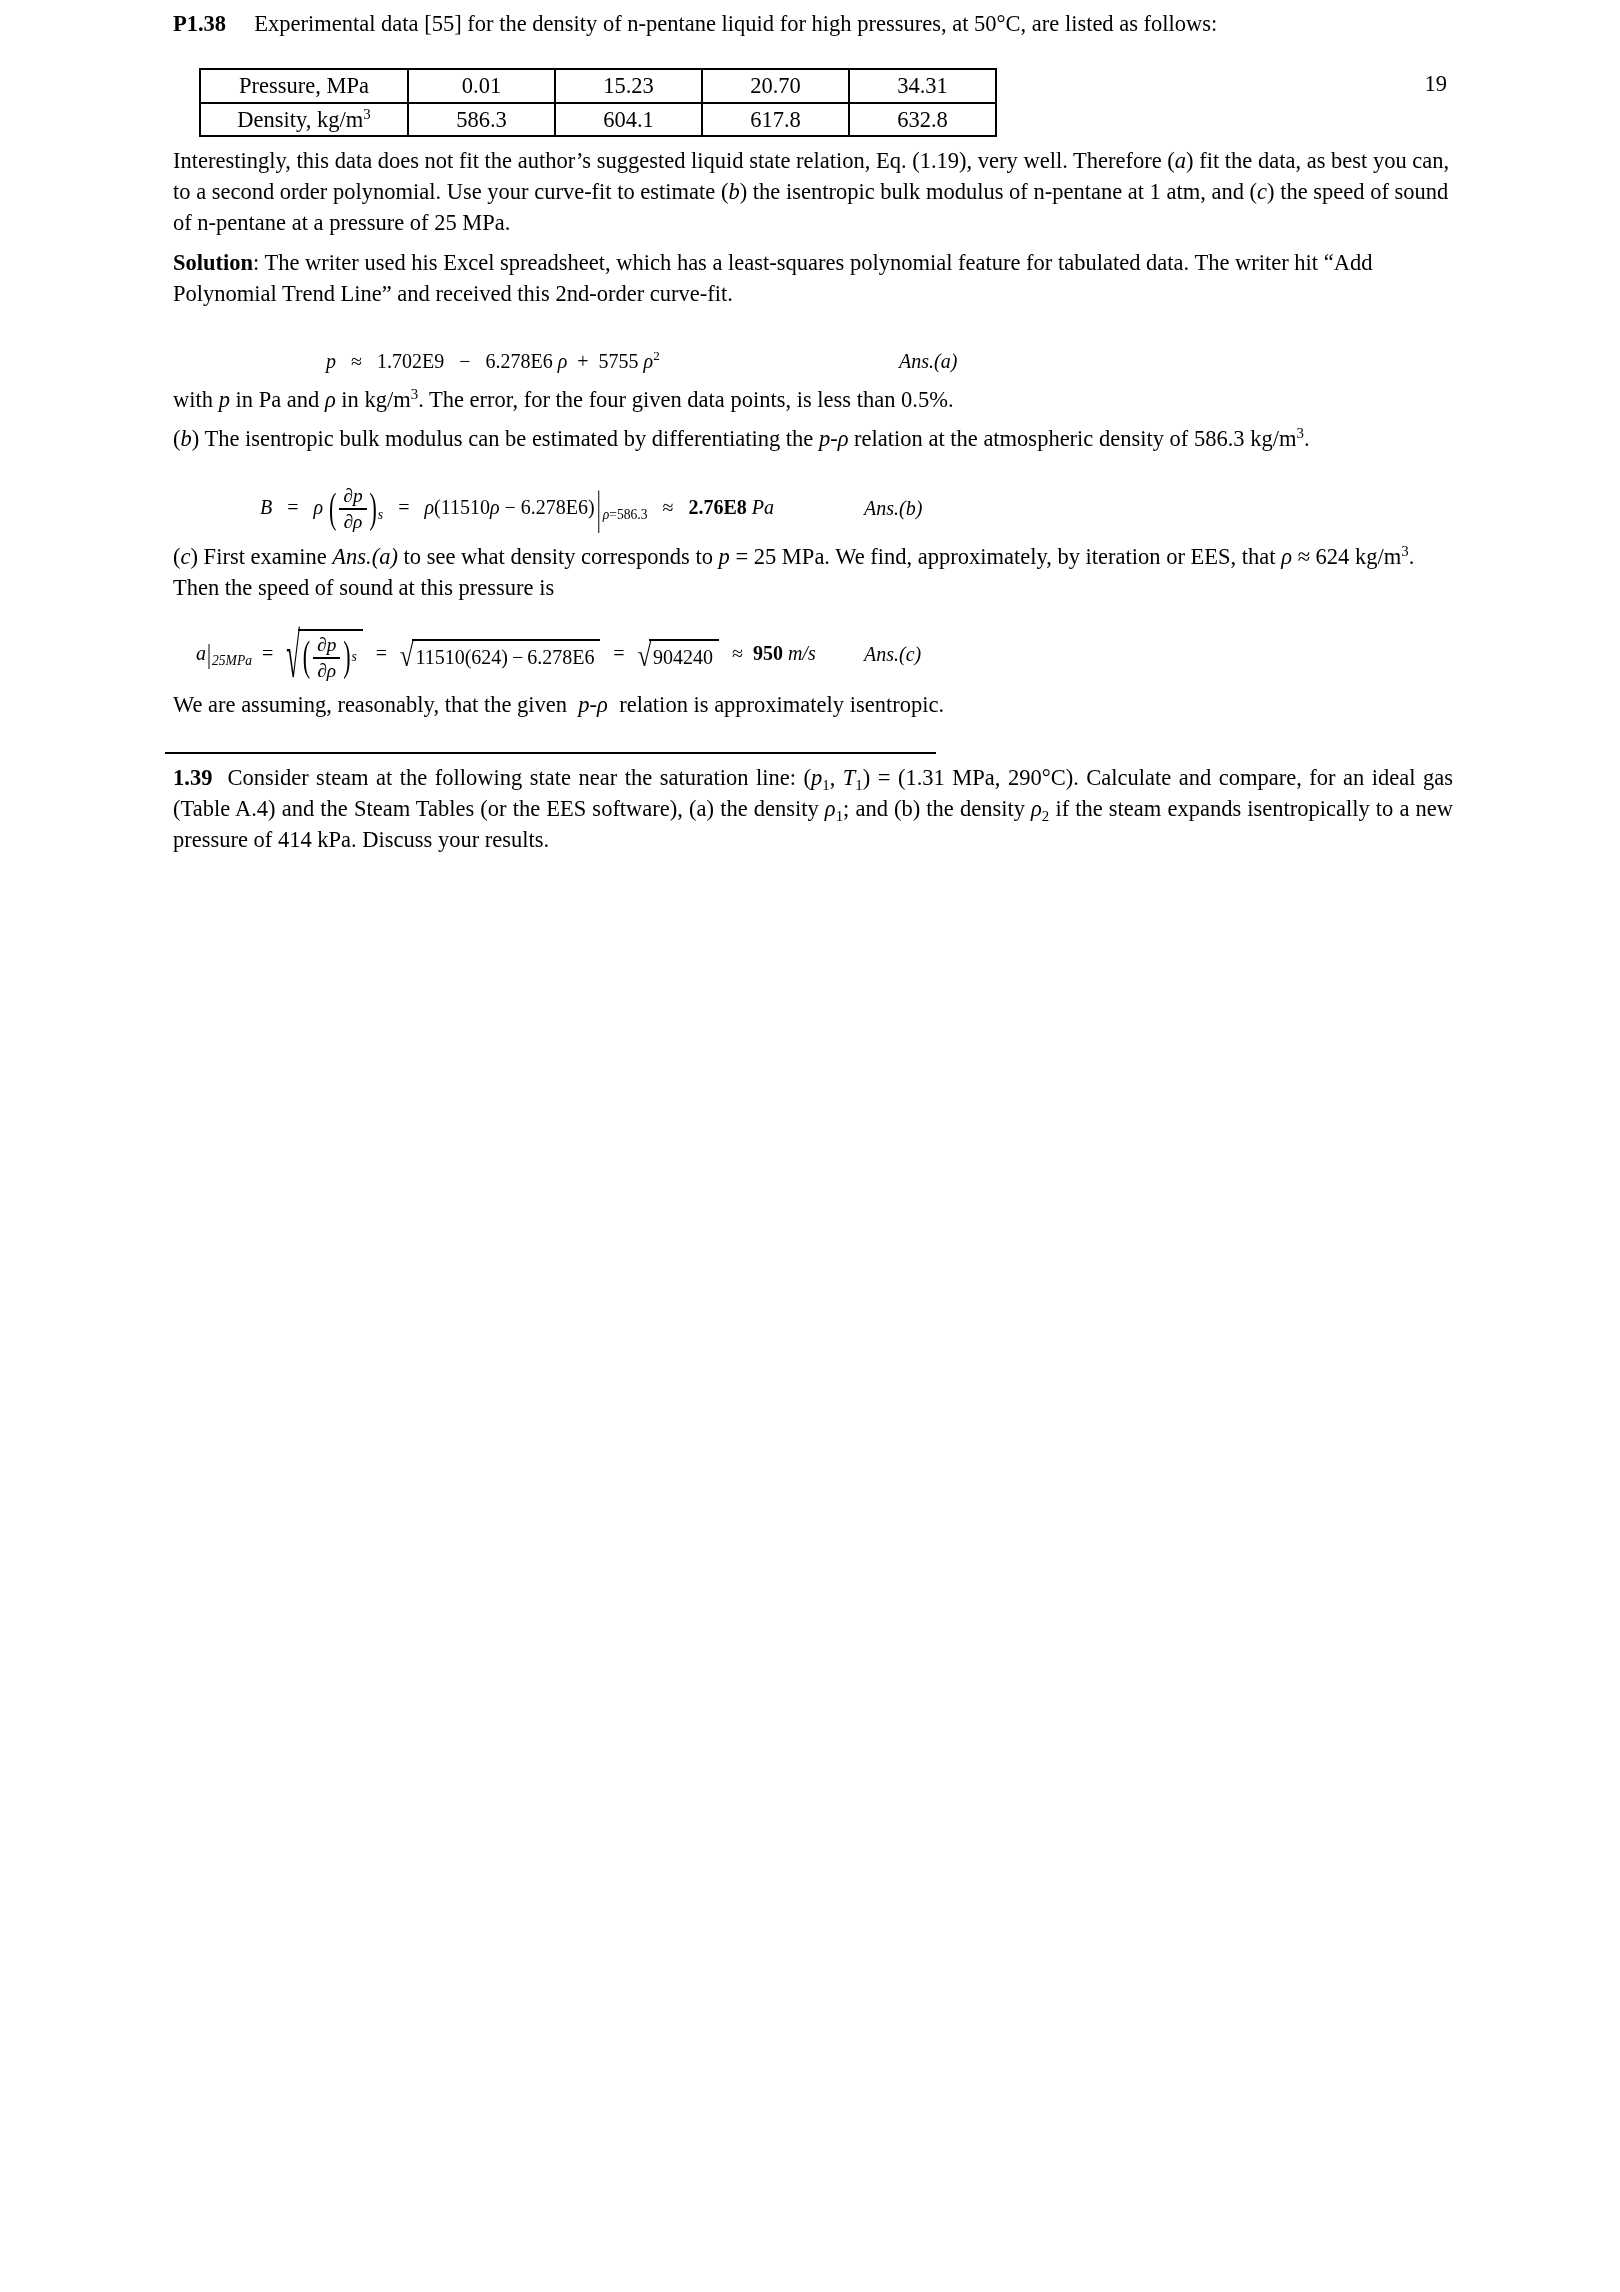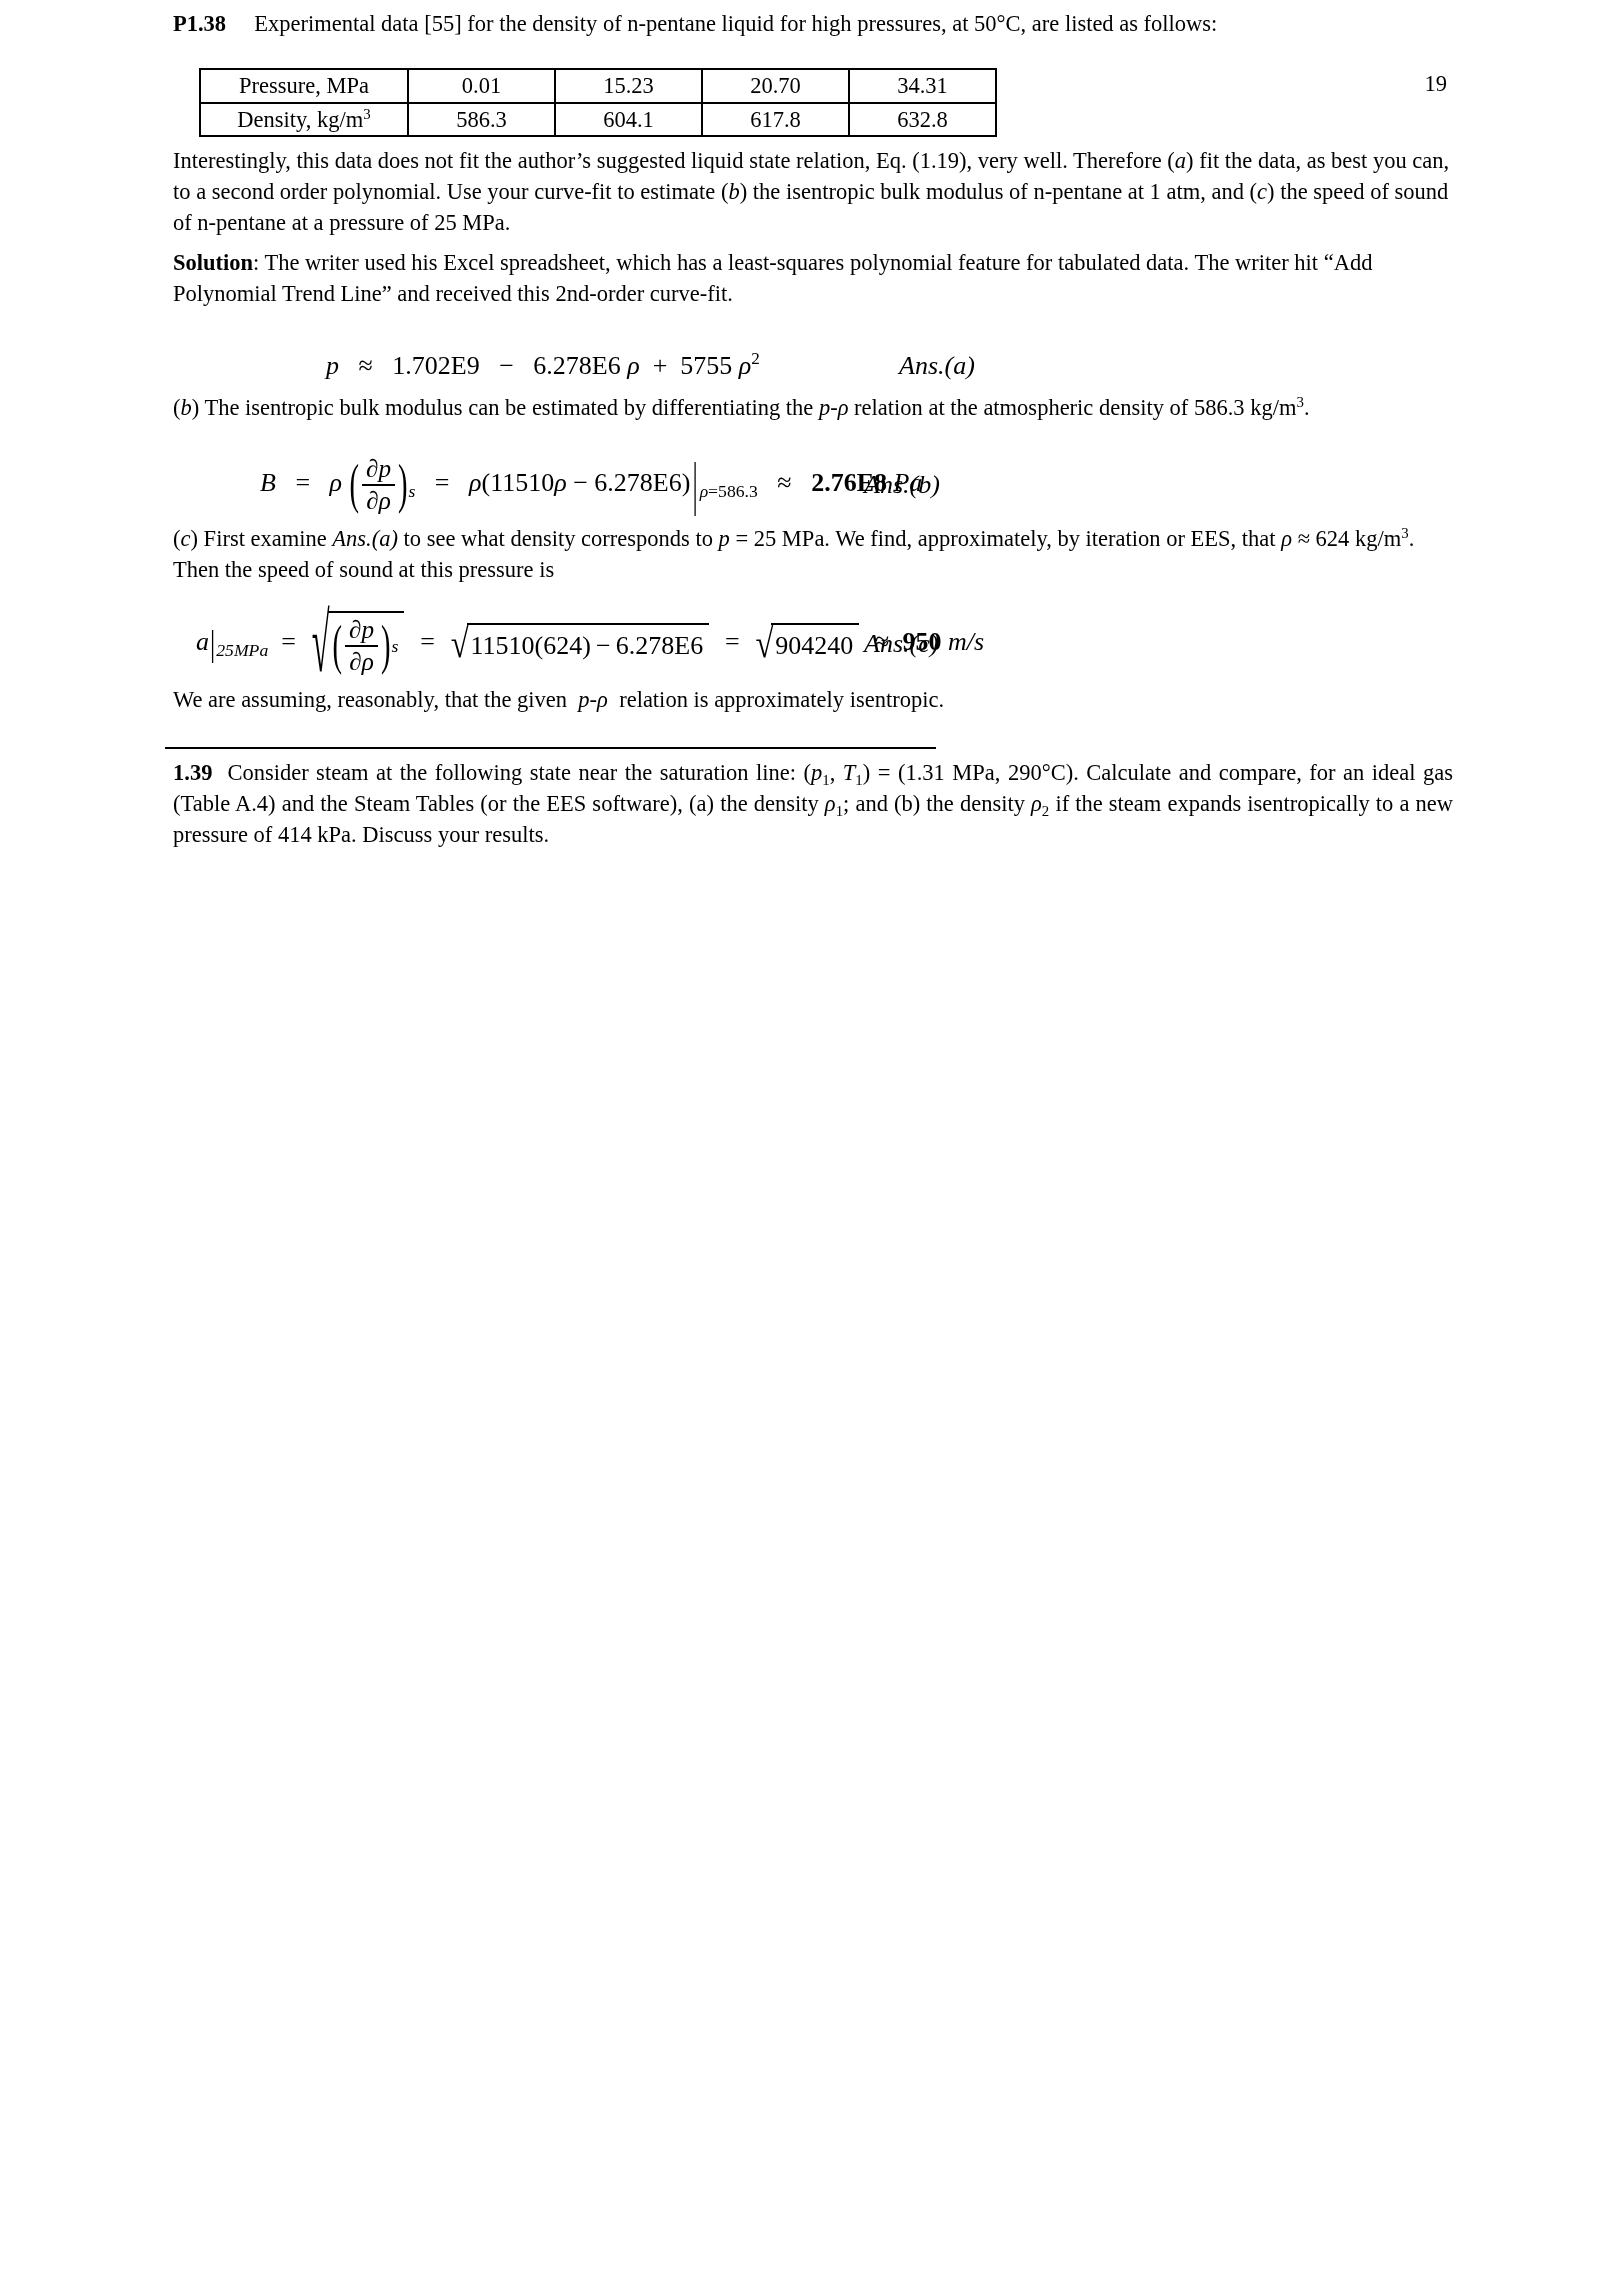--- a/index.html
+++ b/index.html
@@ -56,21 +56,21 @@
   .statement      { margin-top: 142px; }
   .discussion-p   { margin-top: 29px; }
   .solution-p     { margin-top: 31px; }
   .note-p         { margin-top: 37px; }
   .partb-p        { margin-top: 33px; }
   .partc-p        { margin-top: 31px; }
   .closing-p      { margin-top: 31px; }
   .p139-p         { margin-top: 37px; }
 
   
-  .equation { position: relative; font-size: 26px; }
+  .equation { position: relative; font-size: 20px; }
   .eq-a { margin-top: 39px; }
   .eq-b { margin-top: 31px; }
   .eq-c { margin-top: 25.5px; }
   .eq-a .eq-main { margin-left: 161px; }
   .eq-b .eq-main { margin-left: 95px; }
   .eq-c .eq-main { margin-left: 31px; }
   .eq-ans {
     position: absolute;
     top: 50%;
     transform: translateY(-50%);
@@ -176,20 +176,21 @@
         </tr>
       </tbody>
     </table>
 
     <p class="para discussion-p"><span>Interestingly, this data does not fit the author’s suggested liquid state relation, Eq. (1.19), very well.  Therefore (</span><span class="rt-i">a</span><span>) fit the data, as best you can, to a second order polynomial. Use your curve-fit to estimate (</span><span class="rt-i">b</span><span>) the isentropic bulk modulus of n-pentane at 1 atm, and (</span><span class="rt-i">c</span><span>) the speed of sound of n-pentane at a pressure of 25 MPa.</span></p>
 
     <p class="para solution-p"><span class="rt-b">Solution</span><span>:  The writer used his Excel spreadsheet, which has a least-squares polynomial feature for tabulated data.  The writer hit “Add Polynomial Trend Line” and received this 2nd-order curve-fit.</span></p>
 
     <div class="equation eq-a"><span class="eq-main ws"><span class="rt-i">p</span><span>   ≈   1.702E9   −   6.278E6 </span><span class="rt-i">ρ</span><span>  +  5755 </span><span class="rt-i">ρ</span><span class="rt-sup">2</span></span><span class="eq-ans">Ans.(a)</span></div>
 
+    <p class="para note-p"><span>with </span><span class="rt-i">p</span><span> in Pa and </span><span class="rt-i">ρ</span><span> in kg/m</span><span class="rt-sup">3</span><span>.  The error, for the four given data points, is less than 0.5%.</span></p>
 
     <p class="para partb-p"><span>(</span><span class="rt-i">b</span><span>) The isentropic bulk modulus can be estimated by differentiating the </span><span class="rt-i">p-ρ</span><span> relation at the atmospheric density of 586.3 kg/m</span><span class="rt-sup">3</span><span>.</span></p>
 
     <div class="equation eq-b"><span class="eq-main"><span class="ws"><span class="rt-i">B</span><span>   =   </span><span class="rt-i">ρ</span><span> </span></span><span class="bigp">(</span><span class="frac">
             <span class="num">∂p</span>
             <span class="den">∂ρ</span>
           </span><span class="bigp">)</span><span class="sub it">s</span><span class="ws"><span>   =   </span><span class="rt-i">ρ</span><span>(11510</span><span class="rt-i">ρ</span><span> − 6.278E6)</span></span><span class="evalbar">|</span><span class="sub"><span class="rt-i">ρ</span><span>=586.3</span></span><span class="ws">   ≈   </span><span class="bold">2.76E8</span><span class="it ws"> Pa</span></span><span class="eq-ans">Ans.(b)</span></div>
 
     <p class="para partc-p"><span>(</span><span class="rt-i">c</span><span>)  First examine </span><span class="rt-i">Ans.(a)</span><span> to see what density corresponds to </span><span class="rt-i">p</span><span> = 25 MPa.  We find, approximately, by iteration or EES, that </span><span class="rt-i">ρ</span><span> ≈ 624 kg/m</span><span class="rt-sup">3</span><span>.  Then the speed of sound at this pressure is</span></p>
 

